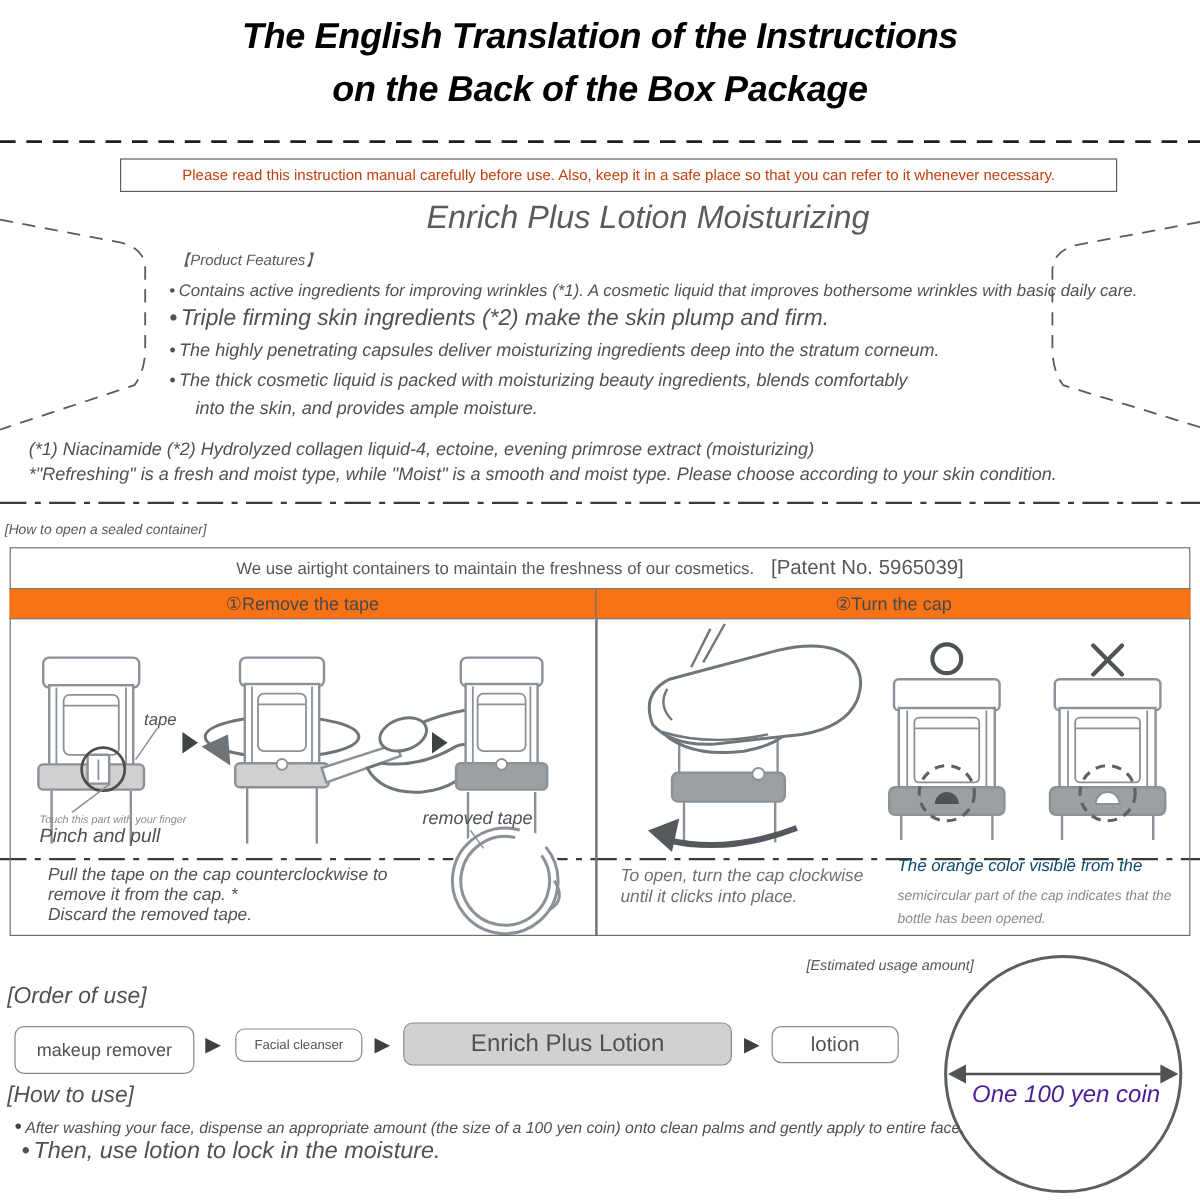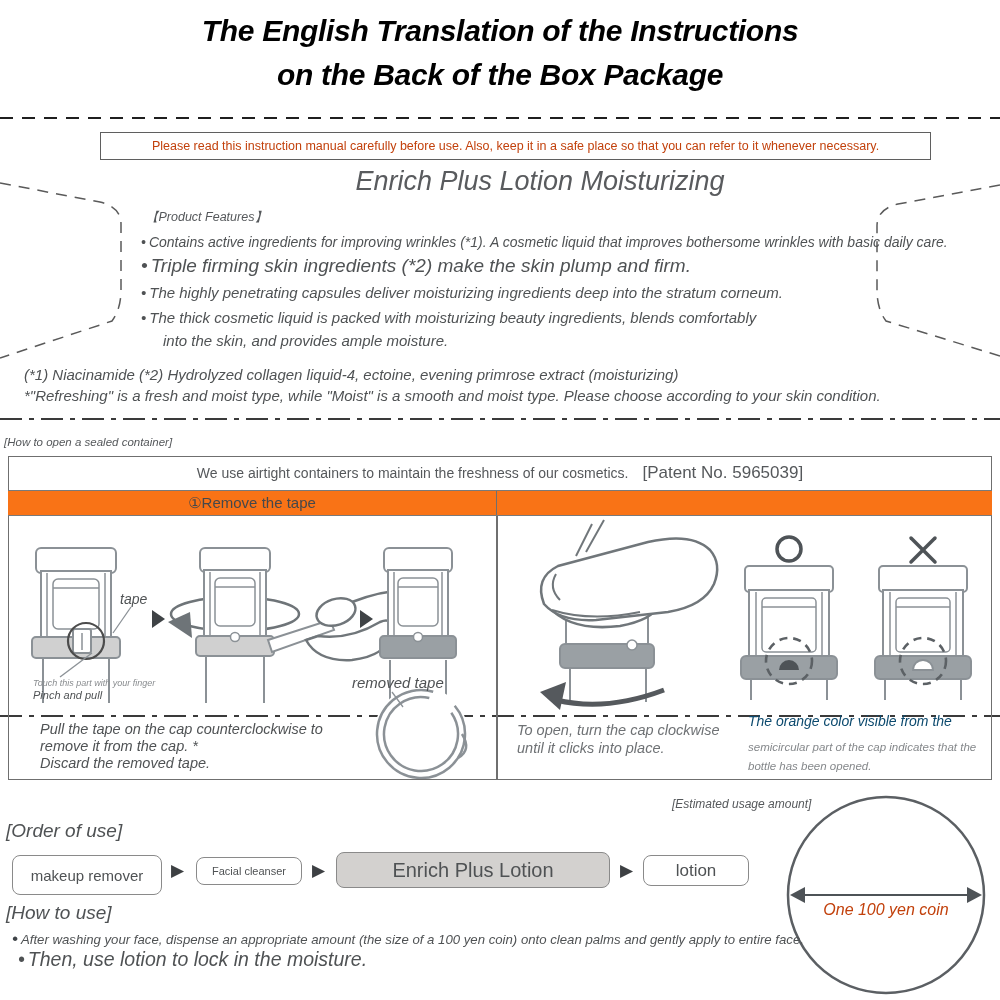--- a/index.html
+++ b/index.html
@@ -192,26 +192,27 @@
 
   <div class="t" style="left:4px; top:436px; font-size:11.5px; color:#55585b;">[How to open a sealed container]</div>
 
   <div class="openbox"></div>
   <div class="introrow">
     <span style="font-size:14px; color:#55585b;">We use airtight containers to maintain the freshness of our cosmetics.</span>
     <span style="font-size:17px; color:#55585b;">[Patent No. 5965039]</span>
   </div>
   <div class="colhead">
     <div class="cell c1">①Remove the tape</div>
+    <div class="cell c2">②Turn the cap</div>
   </div>
   <div class="divider-v"></div>
 
   <div class="t" style="left:120px; top:591px; font-size:14px;">tape</div>
   <div class="t" style="left:33px; top:678px; font-size:9px; color:#8a8d90;">Touch this part with your finger</div>
-  <div class="t" style="left:33px; top:689px; font-size:11px;">Pinch and pull</div>
+  <div class="t" style="left:33px; top:689px; font-size:16px;">Pinch and pull</div>
   <div class="t" style="left:352px; top:674px; font-size:15px;">removed tape</div>
   <div class="t" style="left:40px; top:721px; font-size:14.5px;">Pull the tape on the cap counterclockwise to</div>
   <div class="t" style="left:40px; top:738px; font-size:14.5px;">remove it from the cap. *</div>
   <div class="t" style="left:40px; top:755px; font-size:14.5px;">Discard the removed tape.</div>
 
   <div class="t" style="left:517px; top:722px; font-size:14.5px; color:#6e7174;">To open, turn the cap clockwise</div>
   <div class="t" style="left:517px; top:740px; font-size:14.5px; color:#6e7174;">until it clicks into place.</div>
   <div class="t" style="left:748px; top:713px; font-size:14px; color:#0c4a6e;">The orange color visible from the</div>
   <div class="t" style="left:748px; top:741px; font-size:11.5px; color:#85888b;">semicircular part of the cap indicates that the</div>
   <div class="t" style="left:748px; top:760px; font-size:11.5px; color:#85888b;">bottle has been opened.</div>
@@ -220,21 +221,21 @@
   <div class="t" style="left:6px; top:820px; font-size:19px;">[Order of use]</div>
 
   <div class="flowbox" style="left:12px; top:855px; width:150px; height:40px; font-size:15px;">makeup remover</div>
   <span class="flowarrow" style="left:171px; top:860px;">▶</span>
   <div class="flowbox" style="left:196px; top:857px; width:106px; height:28px; font-size:11px;">Facial cleanser</div>
   <span class="flowarrow" style="left:312px; top:860px;">▶</span>
   <div class="flowbox" style="left:336px; top:852px; width:274px; height:36px; font-size:20px; background:#d3d1cf;">Enrich Plus Lotion</div>
   <span class="flowarrow" style="left:620px; top:860px;">▶</span>
   <div class="flowbox" style="left:643px; top:855px; width:106px; height:31px; font-size:17px;">lotion</div>
 
-  <div class="t" style="left:810px; top:901px; width:152px; text-align:center; font-size:16px; color:#c2410c;">One 100 yen coin</div>
+  <div class="t" style="left:810px; top:901px; width:152px; text-align:center; font-size:20px; color:#4c1d95;">One 100 yen coin</div>
 
   <div class="t" style="left:6px; top:902px; font-size:19px;">[How to use]</div>
   <div class="t" style="left:12px; top:929px; font-size:13.2px;text-align:right;">
     <span class="bullet" style="font-size:17px; color:#3f4448;">•</span><span>After washing your face, dispense an appropriate amount (the size of a 100 yen coin) onto clean palms and gently apply to entire face.</span>
   </div>
   <div class="t" style="left:18px; top:948px; font-size:19.5px;">
     <span class="bullet">•</span><span>Then, use lotion to lock in the moisture.</span>
   </div>
 
 </div>

